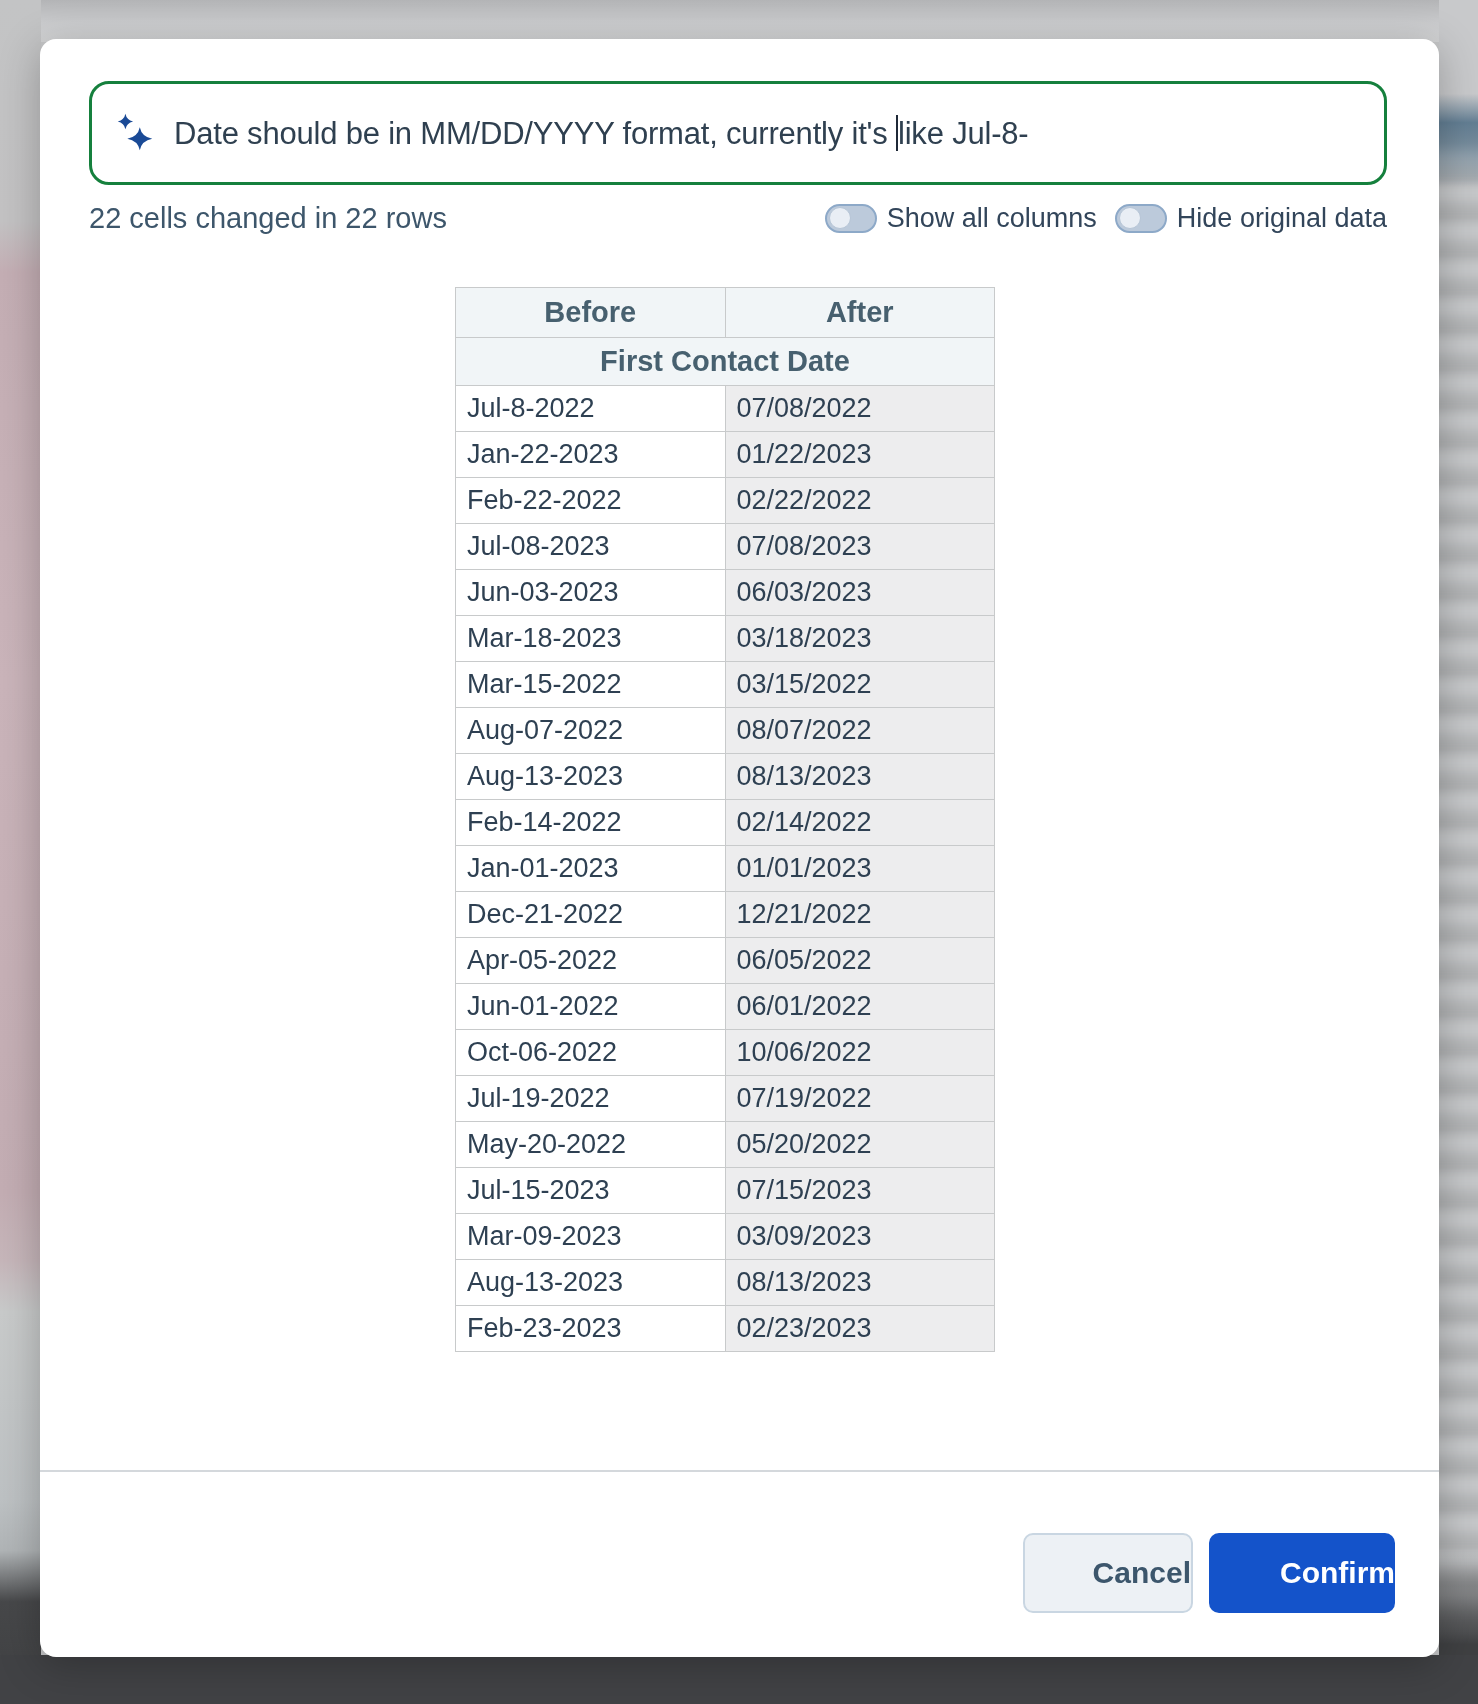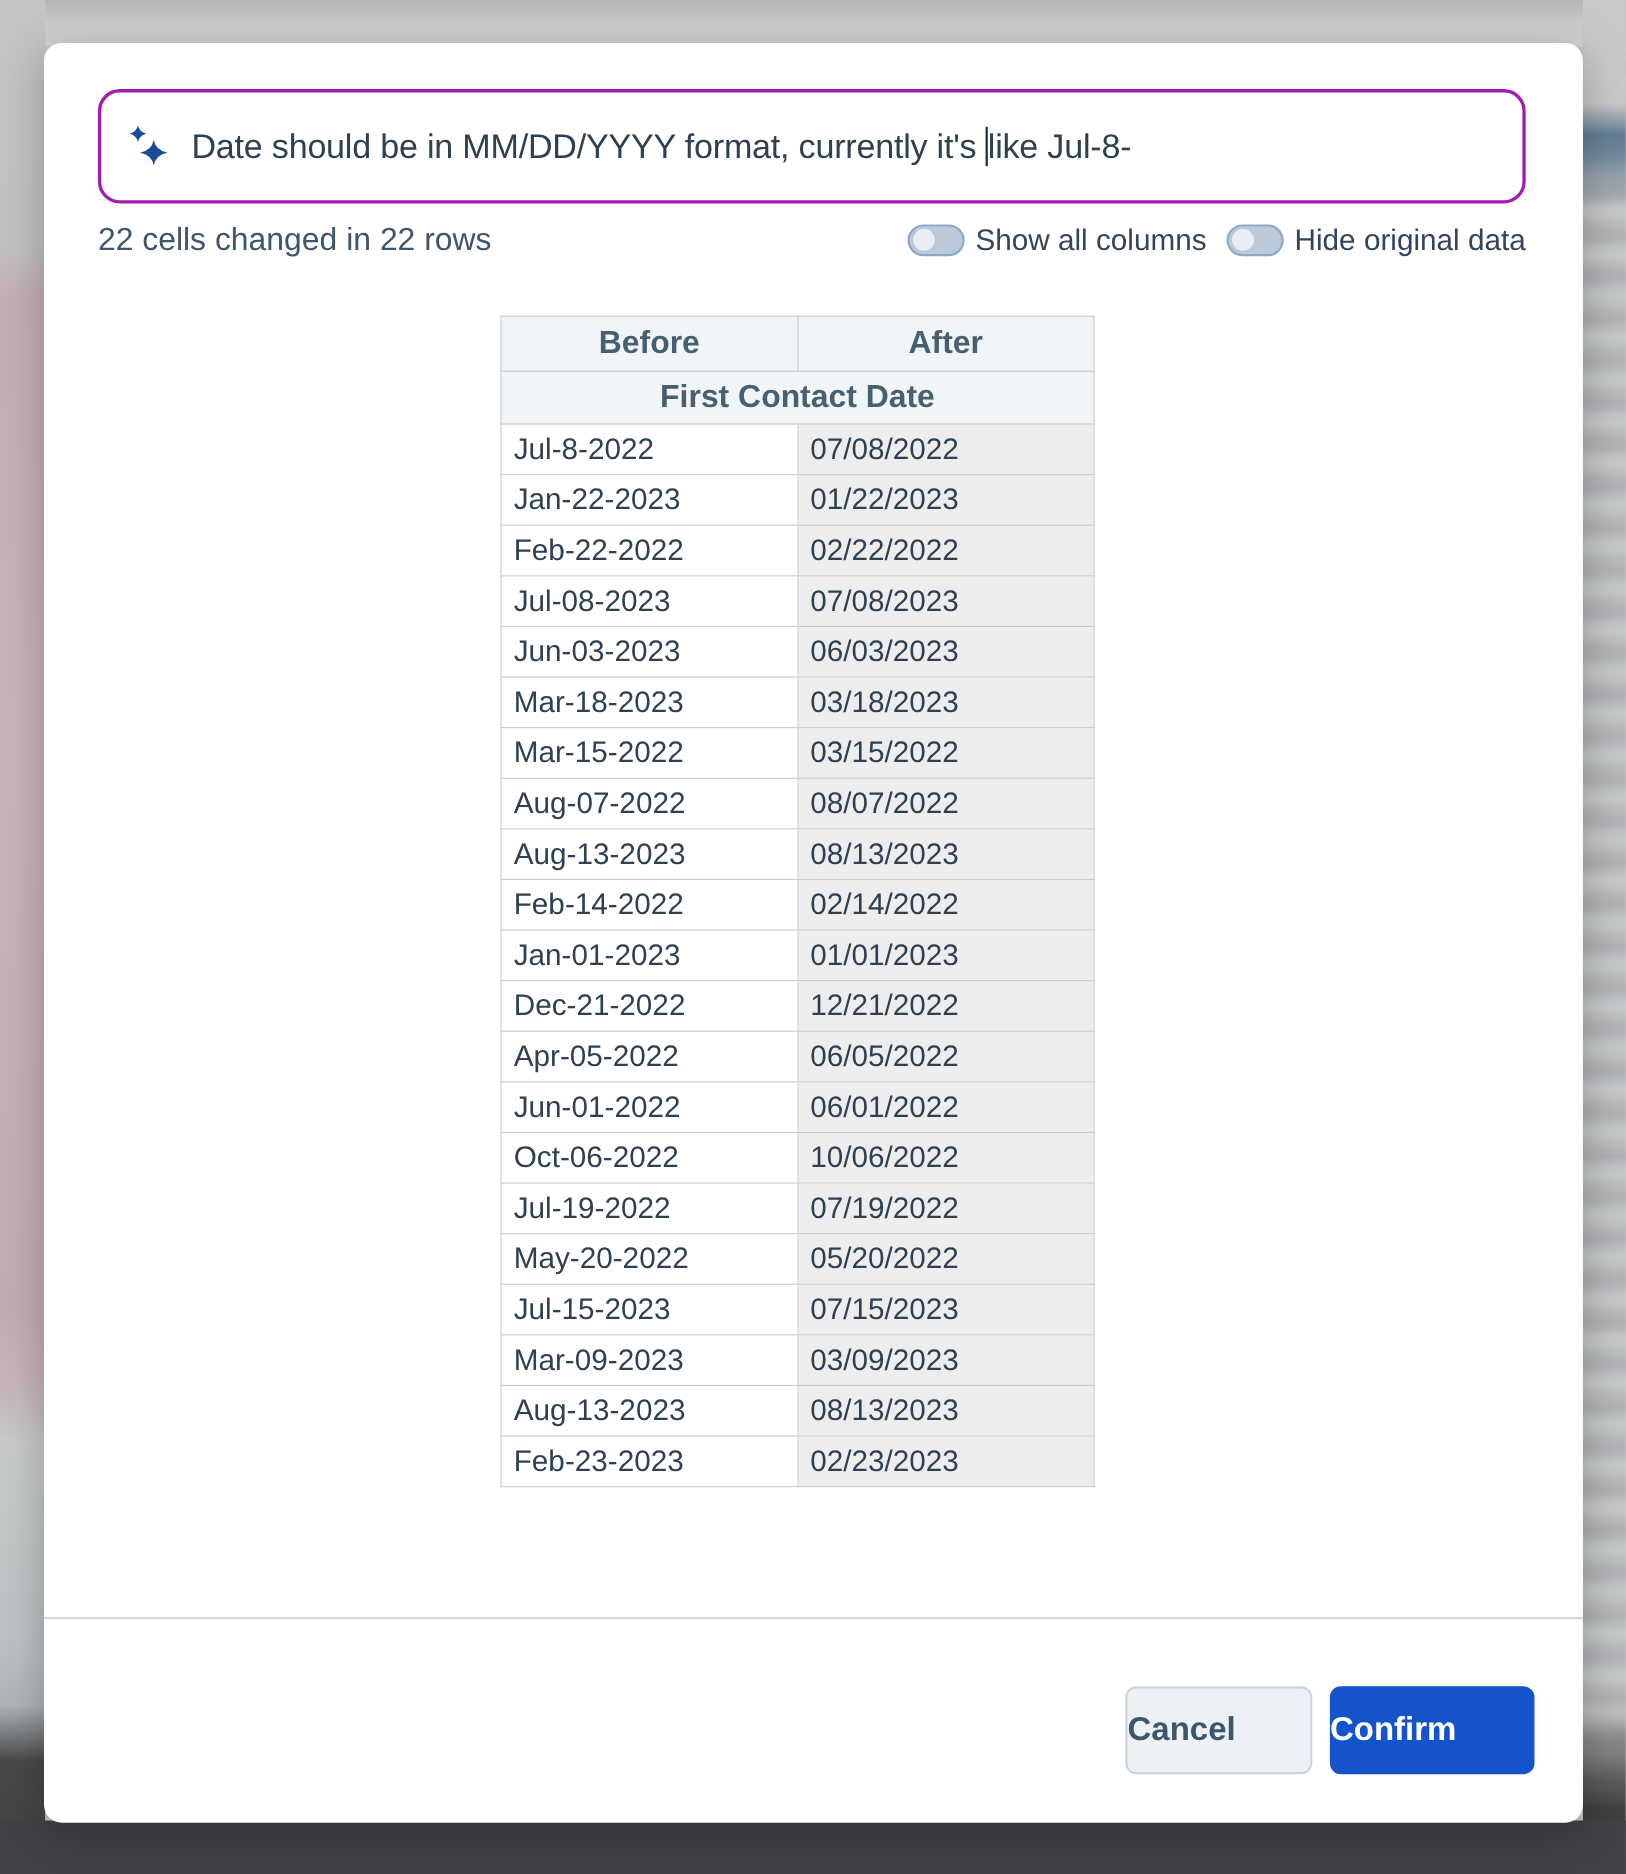--- a/index.html
+++ b/index.html
@@ -28,21 +28,21 @@
   .bg-bottom { position:absolute; left:0; top:1655px; width:1478px; height:49px;
     background:#414245; }
 
   
   .modal { position:absolute; left:40px; top:39px; width:1399px; height:1618px;
     background:#ffffff; border-radius:16px;
     box-shadow:0 8px 40px rgba(0,0,0,.25); }
 
   
   .prompt-bar { position:absolute; left:49px; top:42px; width:1298px; height:104px;
-    border:3px solid #a21caf; border-radius:20px; background:#fff;
+    border:3px solid #15803d; border-radius:20px; background:#fff;
     display:flex; align-items:center; padding:0 12px 0 20px; }
   .sparkles { width:46px; height:46px; flex:0 0 46px; margin-right:16px; }
   .prompt-text { font-size:31px; color:#2f4050; white-space:nowrap; overflow:hidden;
     flex:1 1 auto; letter-spacing:-.2px; }
   .caret { display:inline-block; width:2px; height:36px; background:#1f2937;
     vertical-align:-7px; }
   .regen-btn { position:absolute; right:8px; top:50%; transform:translateY(-50%);
     height:78px; min-width:266px; padding:0 28px;
     background:#d8e1ea; border:1px solid #c3cfda; border-radius:10px;
     display:flex; align-items:center; justify-content:center; gap:12px;
@@ -74,21 +74,21 @@
   td { height:46px; font-size:27px; color:#2e4052; padding:0 8px 0 11px;
     white-space:nowrap; overflow:hidden; }
   td.col-before { background:#ffffff; }
   td.col-after  { background:#ededee; }
 
   
   .footer-divider { position:absolute; left:0; top:1431px; width:1399px;
     height:2px; background:#d4d8dc; }
   .footer { position:absolute; right:44px; bottom:44px; display:flex; gap:16px; }
   .btn { height:80px; border-radius:10px; display:flex; align-items:center;
-    justify-content:flex-start; font-size:30px; font-weight:bold; cursor:pointer; }
+    justify-content:flex-end; font-size:30px; font-weight:bold; cursor:pointer; }
   .btn-cancel { width:170px; background:#edf1f5; border:2px solid #c9d6e2;
     color:#3c566c; }
   .btn-confirm { width:186px; background:#1453ca; border:none; color:#ffffff; }
 </style>
 </head>
 <body>
 
 <div class="bg-top"></div>
 <div class="bg-left"></div>
 <div class="bg-right">

